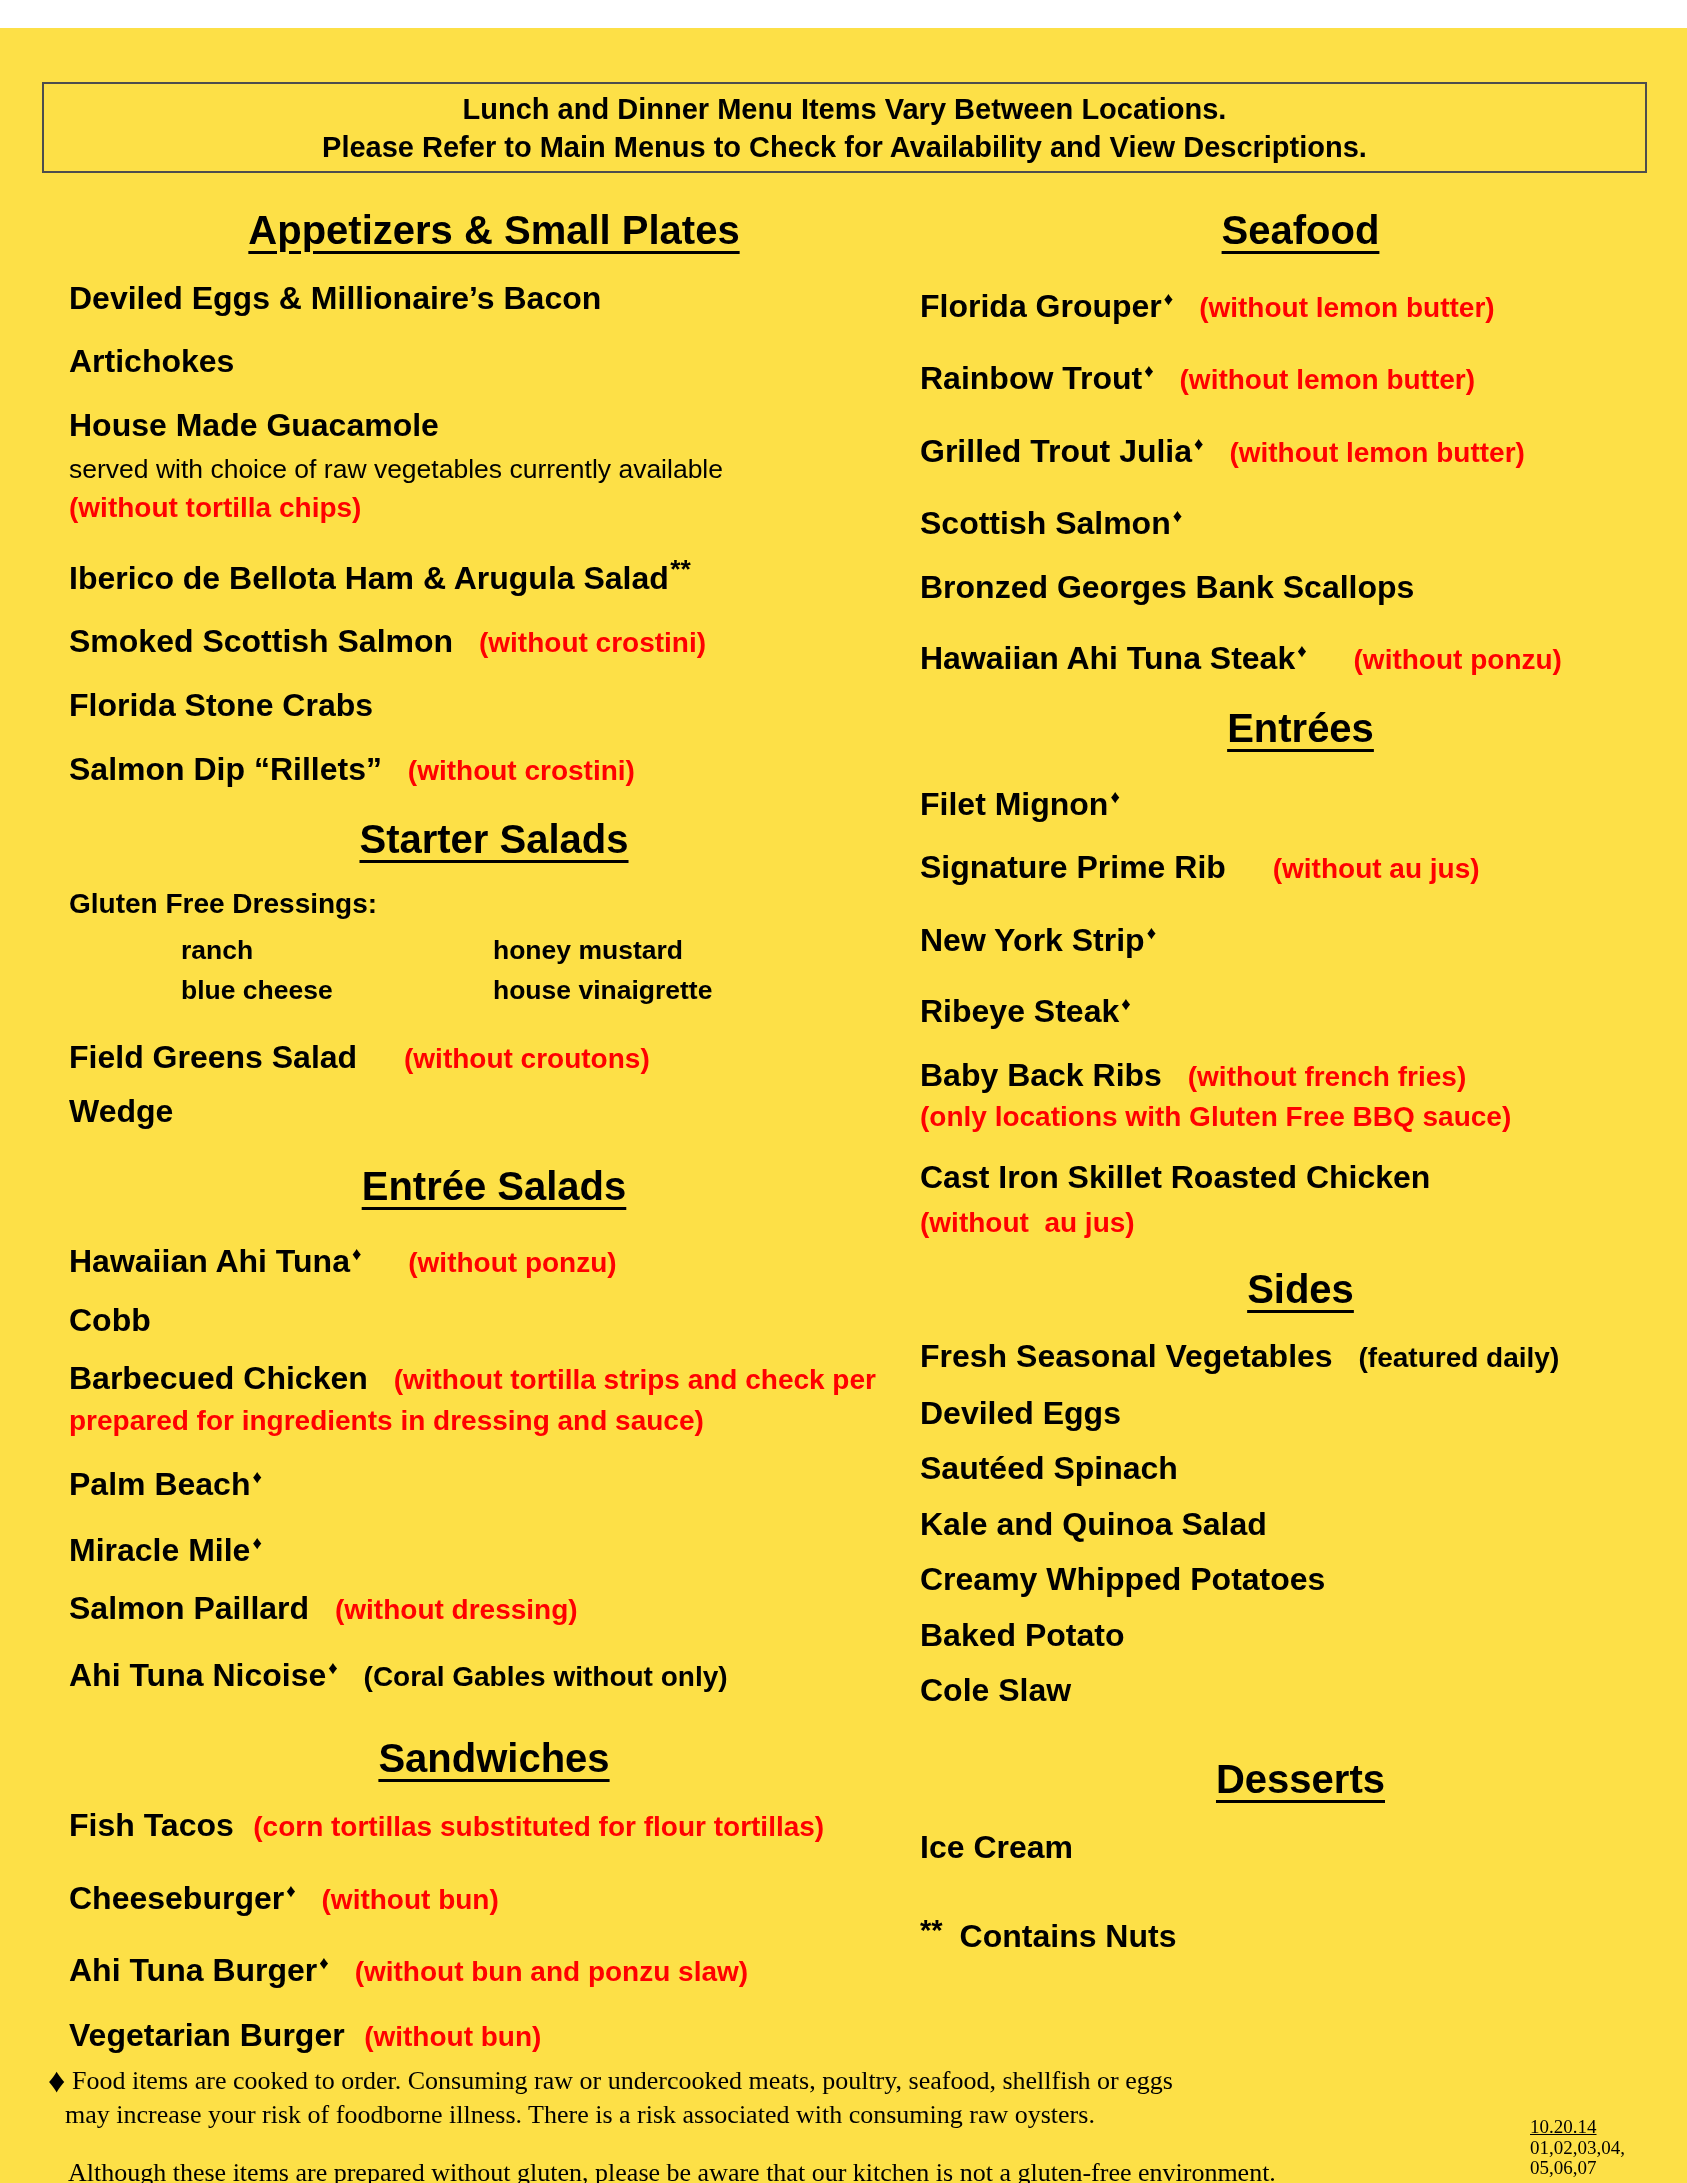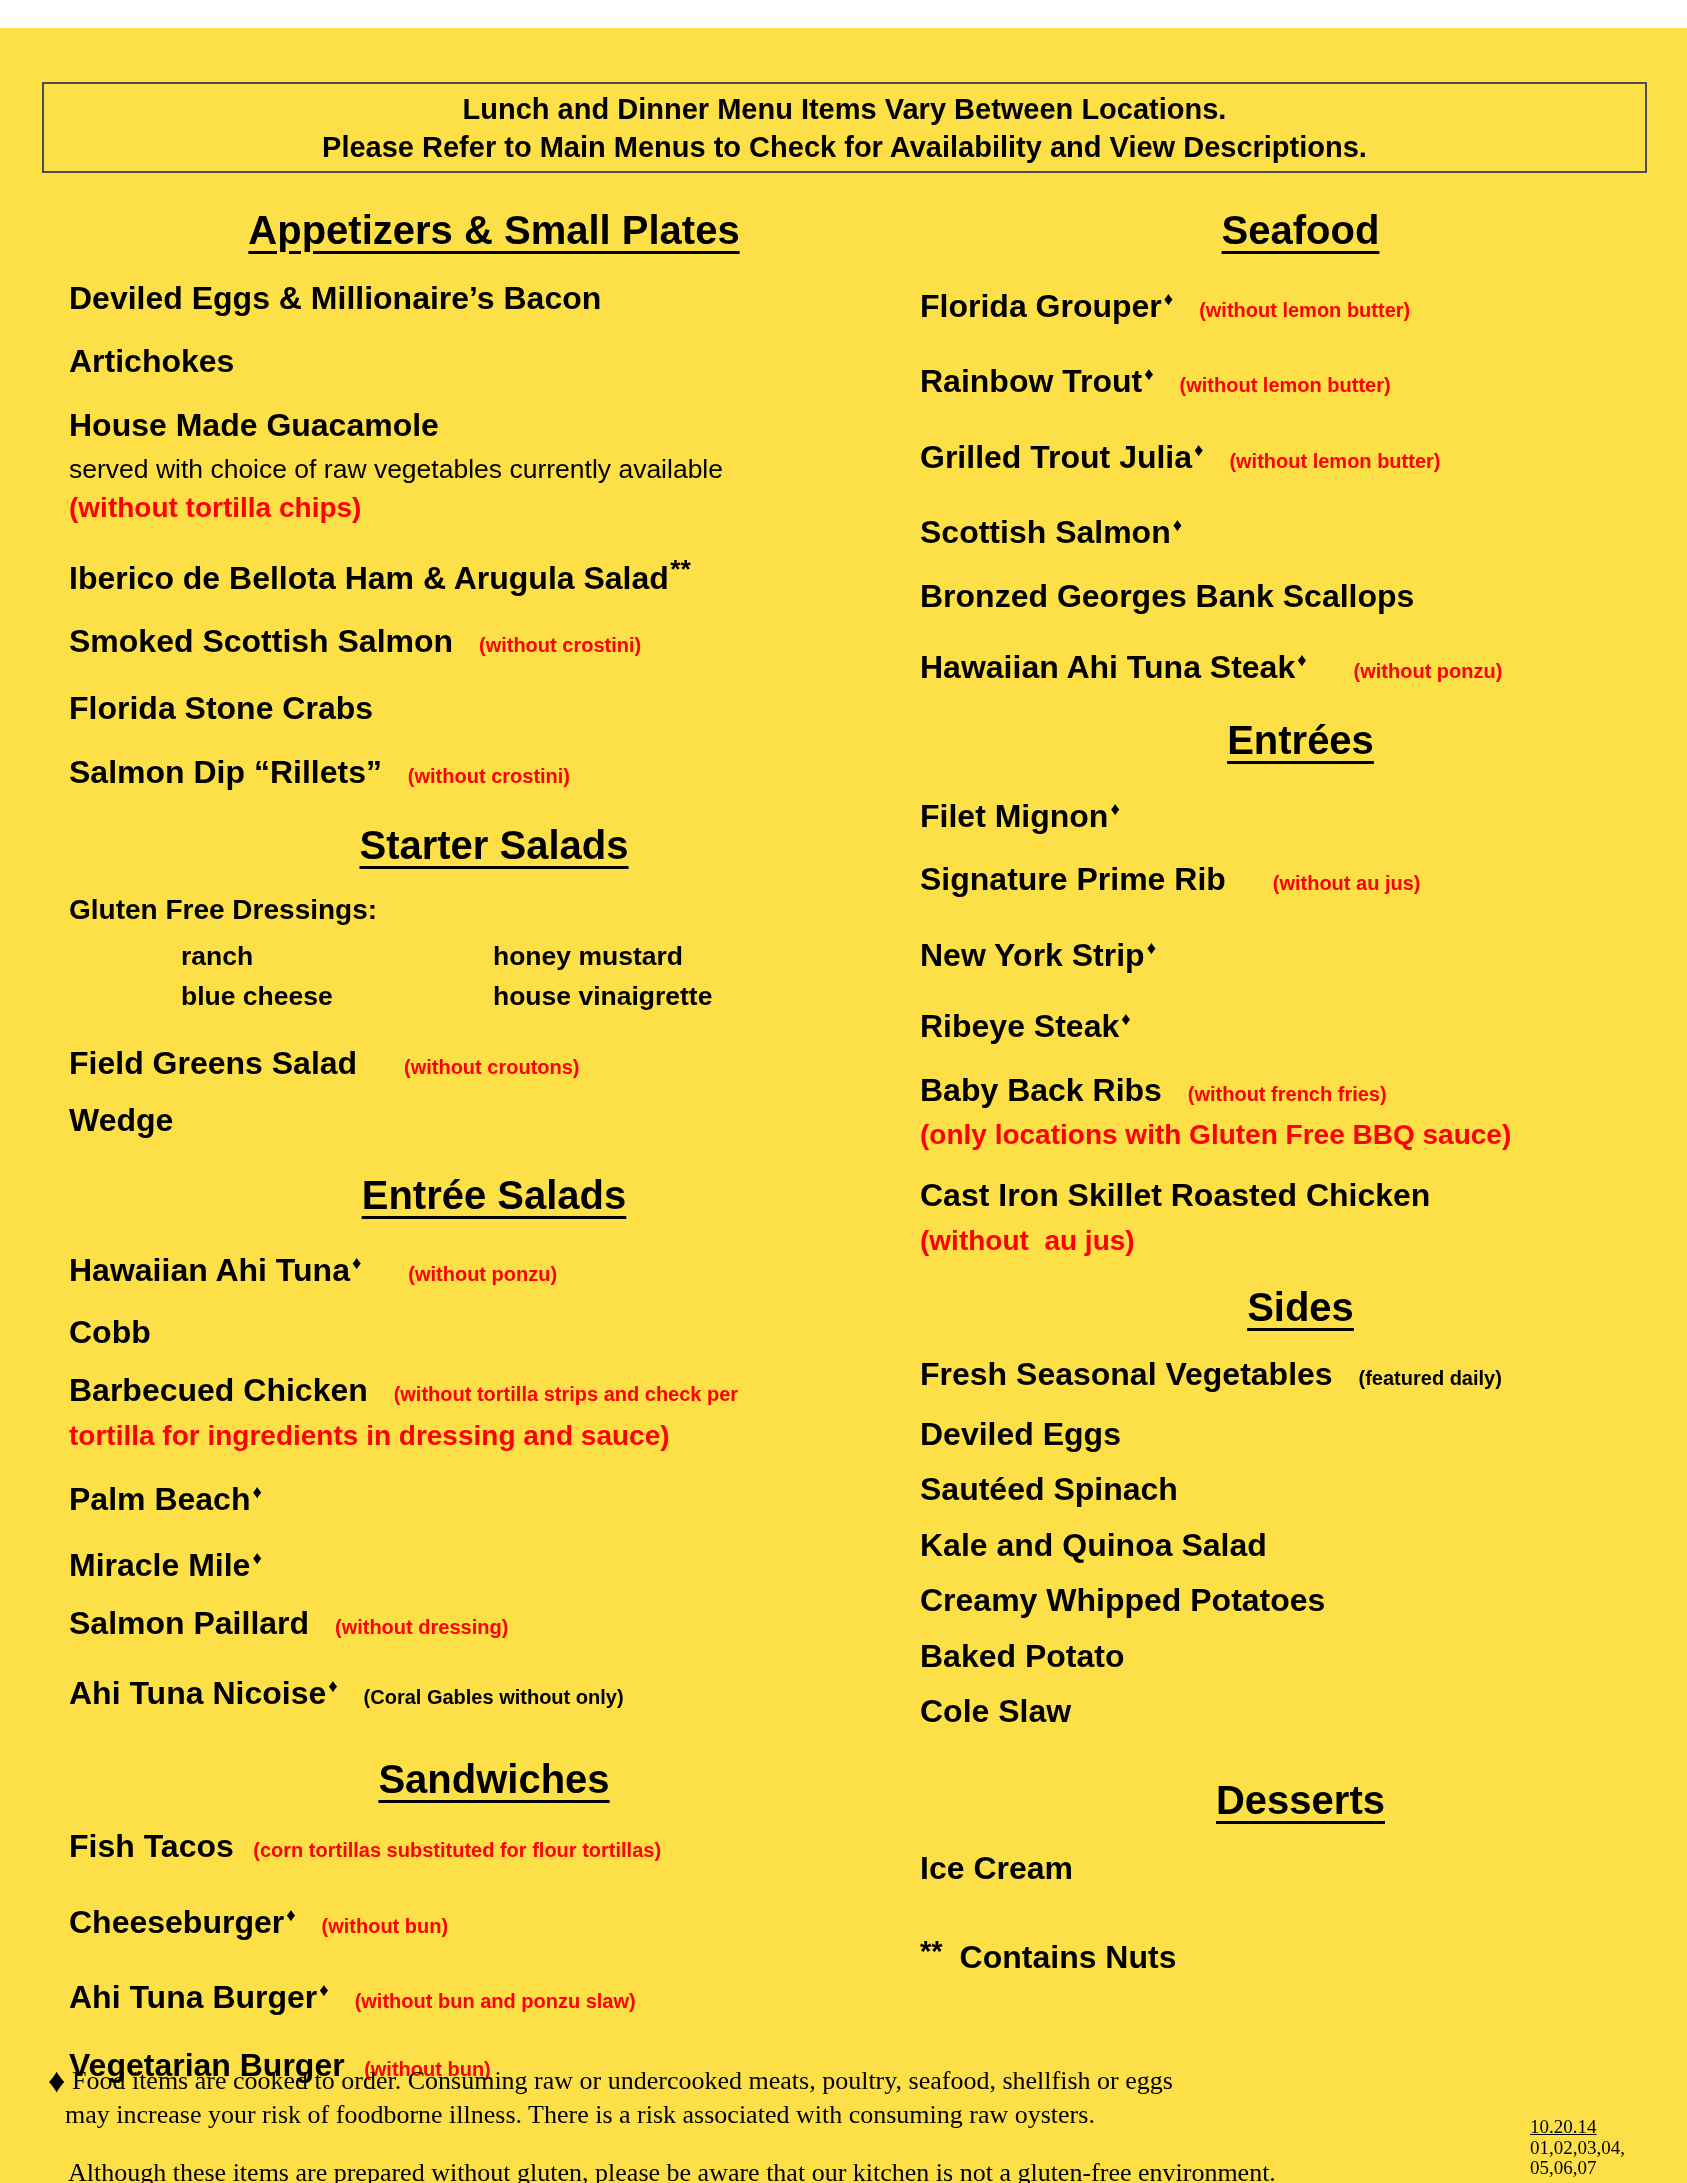--- a/index.html
+++ b/index.html
@@ -28,21 +28,21 @@
   .mt-entrees   { margin-top:28px; }
   .mt-sides     { margin-top:28px; }
   .mt-desserts  { margin-top:48px; }
   .item { font-size:32px; font-weight:bold; line-height:37px; margin-bottom:26.5px; white-space:nowrap; }
   .starter-items .item { margin-bottom:16px; }
   .entsalad-items .item { margin-bottom:21px; }
   .sides-items .item { margin-bottom:18.5px; }
   .dessert-items .item { margin-bottom:9.3px; }
   .dia { font-size:18.5px; vertical-align:12px; margin-left:2px; font-weight:bold; }
   .ast { font-size:26.5px; vertical-align:10.6px; margin-left:1.3px; font-weight:bold; }
-  .note { font-size:20px; margin-left:17px; }
+  .note { font-size:28px; margin-left:17px; }
   .g2 { margin-left:38px; }
   .red { color:#FF0000; }
   .block-note { display:block; font-size:28px; line-height:33px; margin-top:5.3px; white-space:normal; }
   .desc { display:block; font-size:26.5px; font-weight:normal; line-height:32px; margin-top:9.3px; }
   .desc-red { display:block; font-size:28px; font-weight:bold; line-height:33px; margin-top:6.6px; }
   .dress-label { font-size:28px; font-weight:bold; margin:0 0 9.3px 0; }
   .dress-row { display:flex; font-size:26.5px; font-weight:bold; line-height:40px;gap:28px; }
   .dress-c1 { margin-left:112px; width:284px; }
   .starter-items { margin-top:29px; }
   .nuts { font-size:32px; font-weight:bold; margin-top:48px; }
@@ -130,21 +130,21 @@
         <div class="item">
           <span>Hawaiian Ahi Tuna</span><sup class="dia">♦</sup>
           <span class="note red g2">(without ponzu)</span>
         </div>
         <div class="item">
           <span>Cobb</span>
         </div>
         <div class="item">
           <span>Barbecued Chicken</span>
           <span class="note red">(without tortilla strips and check per</span>
-          <span class="block-note red">tortilla for ingredients in dressing and sauce)</span>
+          <span class="block-note red">prepared for ingredients in dressing and sauce)</span>
         </div>
         <div class="item">
           <span>Palm Beach</span><sup class="dia">♦</sup>
         </div>
         <div class="item">
           <span>Miracle Mile</span><sup class="dia">♦</sup>
         </div>
         <div class="item">
           <span>Salmon Paillard</span>
           <span class="note red">(without dressing)</span>

